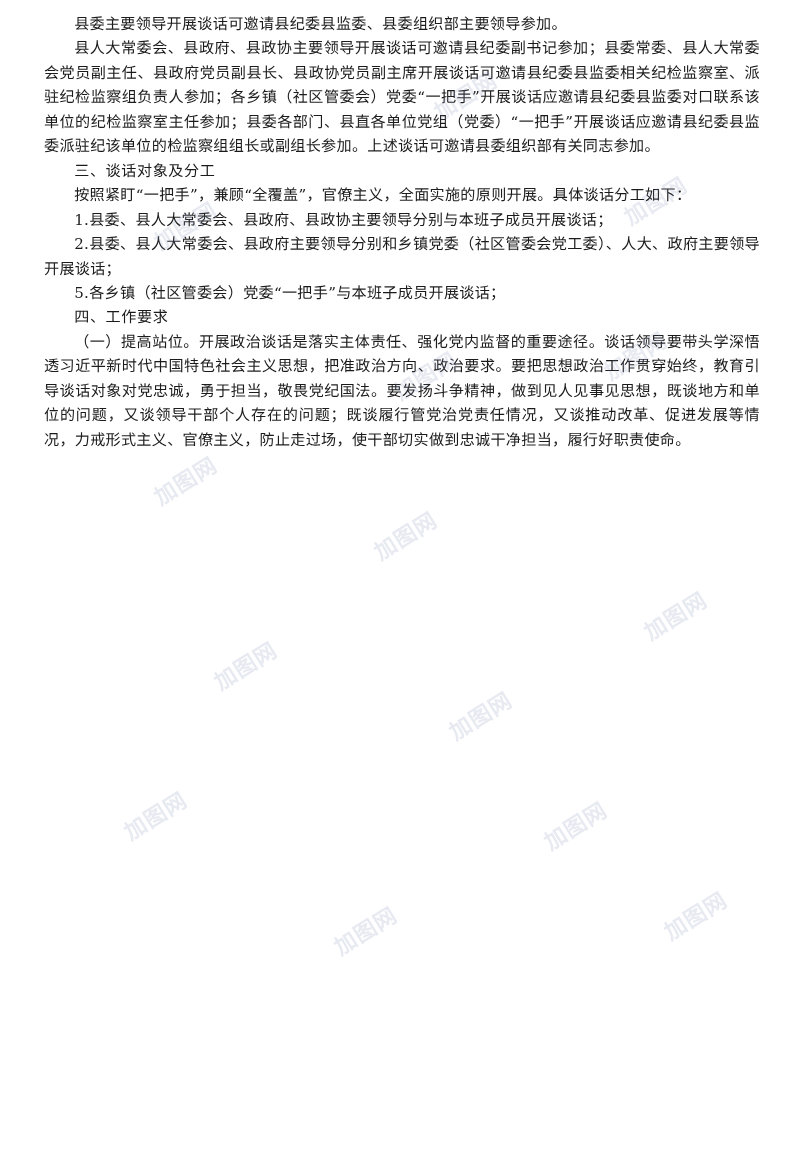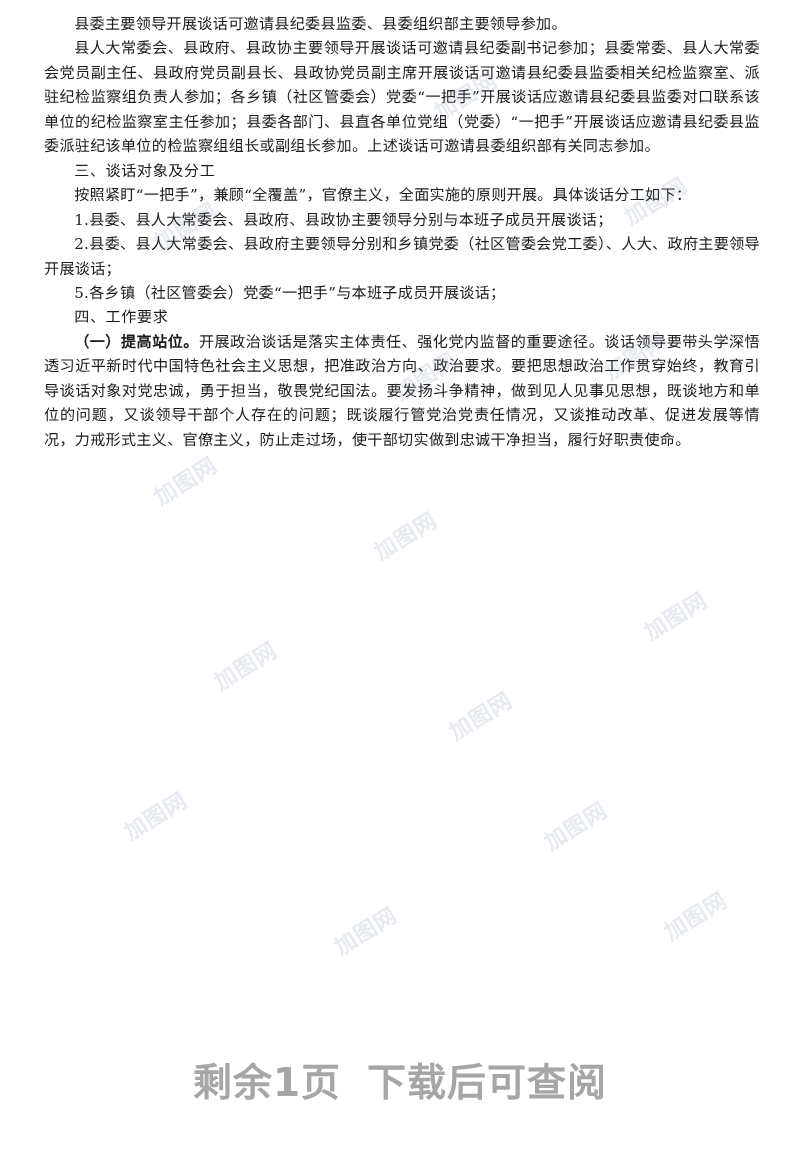--- a/index.html
+++ b/index.html
@@ -49,21 +49,21 @@
   .heading {
     margin: 0;
     font-size: 15.1px;
     line-height: 24.45px;
     text-indent: 2em;
     font-weight: normal;
     letter-spacing: 0.04em;
   }
 
   .lead {
-    font-weight: bold;
+    font-weight: normal;
   }
 
   
   .item {
     margin: 0;
     font-size: 15.1px;
     line-height: 24.45px;
     text-align: justify;
     text-justify: inter-ideograph;
     text-indent: 2em;
@@ -155,17 +155,14 @@
     <div class="wm" style="left:370px; top:510px;">加图网</div>
     <div class="wm" style="left:640px; top:590px;">加图网</div>
     <div class="wm" style="left:210px; top:640px;">加图网</div>
     <div class="wm" style="left:445px; top:690px;">加图网</div>
     <div class="wm" style="left:120px; top:790px;">加图网</div>
     <div class="wm" style="left:540px; top:800px;">加图网</div>
     <div class="wm" style="left:330px; top:905px;">加图网</div>
     <div class="wm" style="left:660px; top:890px;">加图网</div>
   </div>
 
-  <div id="download-banner">
-    <span class="banner-text">剩余1页</span><span class="banner-gap"></span><span class="banner-text">下载后可查阅</span>
-  </div>
 
 </div>
 
 </body></html>

